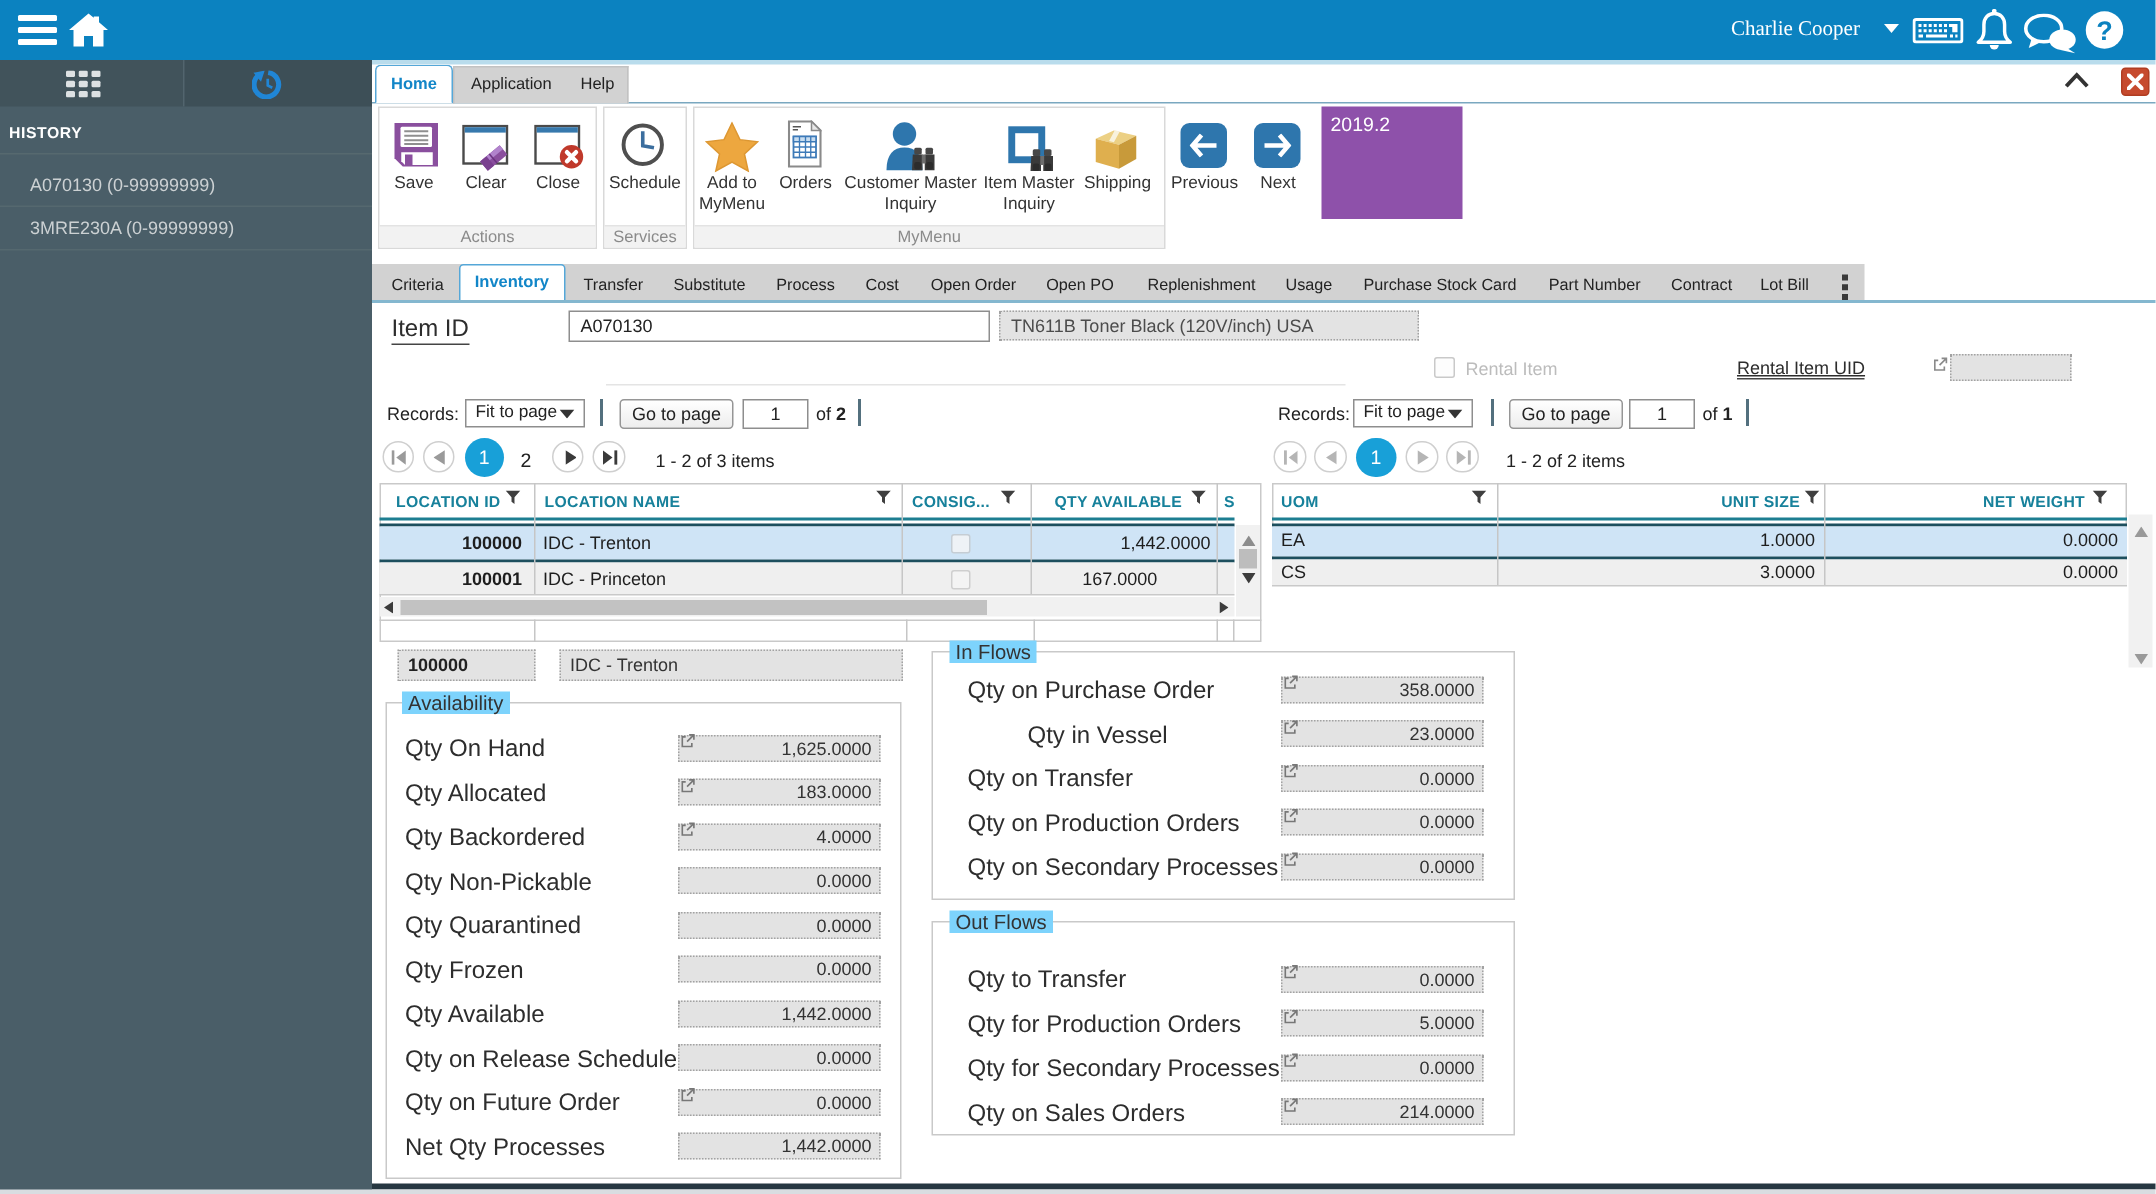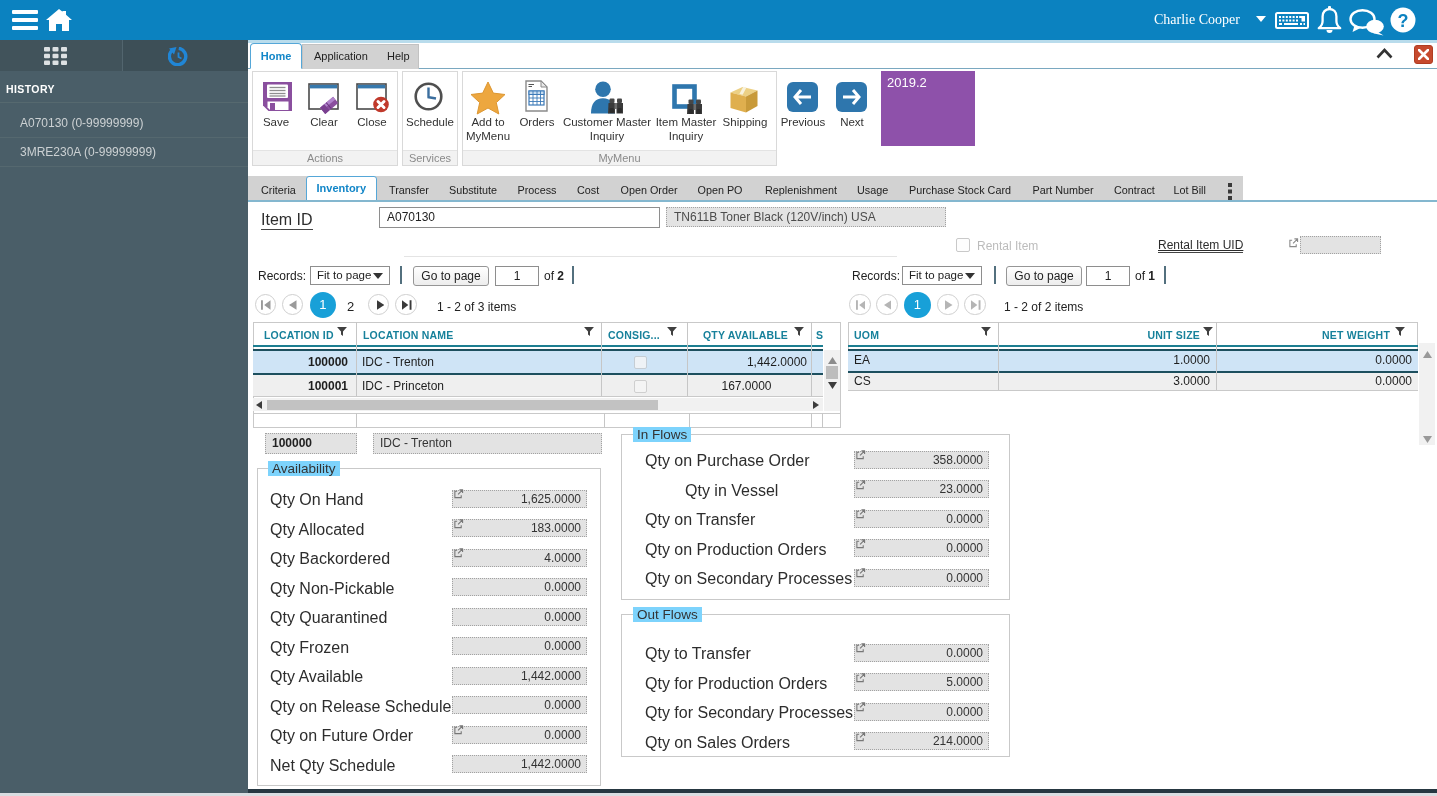--- a/index.html
+++ b/index.html
@@ -430,21 +430,21 @@
 <div class="lbl" style="left:270px;top:668px;">Qty Available</div>
     <div class="fld" style="left:452px;top:666.5px;width:135px;">1,442.0000</div>
 <div class="lbl" style="left:270px;top:697.5px;">Qty on Release Schedule</div>
     <div class="fld" style="left:452px;top:696px;width:135px;">0.0000</div>
 <div class="lbl" style="left:270px;top:727px;">Qty on Future Order</div>
     <div class="fld" style="left:452px;top:725.5px;width:135px;">0.0000</div>
 <svg class="abs" style="left:452.5px;top:725px;" width="11" height="10" viewBox="0 0 11 11">
       <path d="M4 2.5 H1.5 V9.5 H8.5 V7" fill="none" stroke="#777" stroke-width="1.2"></path>
       <path d="M5 6 L10 1 M6.5 1 H10 V4.5" fill="none" stroke="#777" stroke-width="1.2"></path>
     </svg>
-<div class="lbl" style="left:270px;top:756.5px;">Net Qty Schedule</div>
+<div class="lbl" style="left:270px;top:756.5px;">Net Qty Processes</div>
     <div class="fld" style="left:452px;top:755px;width:135px;">1,442.0000</div>
 
 <div class="fs" style="left:621px;top:434px;width:389px;height:166px;"></div>
 <div class="leg" style="left:633px;top:427px;">In Flows</div>
 <div class="lbl" style="left:645px;top:452px;">Qty on Purchase Order</div>
     <div class="fld" style="left:854px;top:450.5px;width:135px;">358.0000</div>
 <svg class="abs" style="left:854.5px;top:450px;" width="11" height="10" viewBox="0 0 11 11">
       <path d="M4 2.5 H1.5 V9.5 H8.5 V7" fill="none" stroke="#777" stroke-width="1.2"></path>
       <path d="M5 6 L10 1 M6.5 1 H10 V4.5" fill="none" stroke="#777" stroke-width="1.2"></path>
     </svg>

